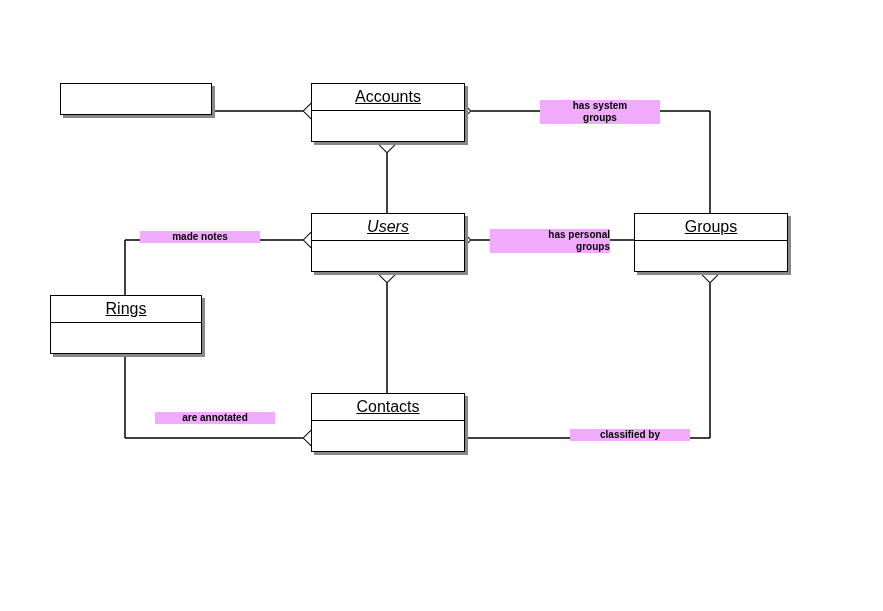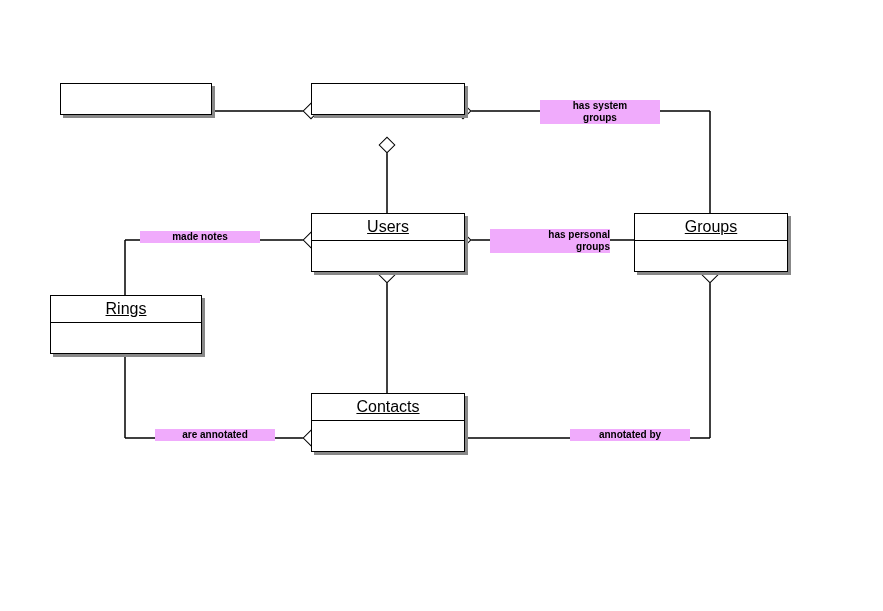--- a/index.html
+++ b/index.html
@@ -84,24 +84,25 @@
 <div class="diamond" style="left:457px; top:234px;"></div>
 <div class="diamond" style="left:381px; top:269px;"></div>
 <div class="diamond" style="left:305px; top:432px;"></div>
 <div class="diamond" style="left:704px; top:269px;"></div>
 
 <div class="entity-box" style="left:60px; top:83px; width:150px;">
   <div class="entity-body"></div>
 </div>
 
 <div class="entity-box" style="left:311px; top:83px; width:152px;">
+  <div class="entity-title">Accounts</div>
   <div class="entity-body"></div>
 </div>
 
-<div class="entity-box" style="left:311px; top:213px; width:152px;">
+<div class="entity-box" style="left:311px; top:213px; width:152px;font-style:italic;">
   <div class="entity-title">Users</div>
   <div class="entity-body"></div>
 </div>
 
 <div class="entity-box" style="left:50px; top:295px; width:150px;">
   <div class="entity-title">Rings</div>
   <div class="entity-body"></div>
 </div>
 
 <div class="entity-box" style="left:311px; top:393px; width:152px;">
@@ -112,14 +113,14 @@
 <div class="entity-box" style="left:634px; top:213px; width:152px;">
   <div class="entity-title">Groups</div>
   <div class="entity-body"></div>
 </div>
 
 <div class="rel-label" style="left:540px; top:100px; width:120px; white-space:pre-line;">has system
 groups</div>
 <div class="rel-label" style="left:490px; top:229px; width:120px; white-space:pre-line;text-align:right;">has personal
 groups</div>
 <div class="rel-label" style="left:140px; top:231px; width:120px;">made notes</div>
-<div class="rel-label" style="left:155px; top:429px; width:120px;">are annotated</div>
-<div class="rel-label" style="left:570px; top:429px; width:120px;">annotated by</div>
+<div class="rel-label" style="left:155px; top:412px; width:120px;">are annotated</div>
+<div class="rel-label" style="left:570px; top:429px; width:120px;">classified by</div>
 
 </body></html>

